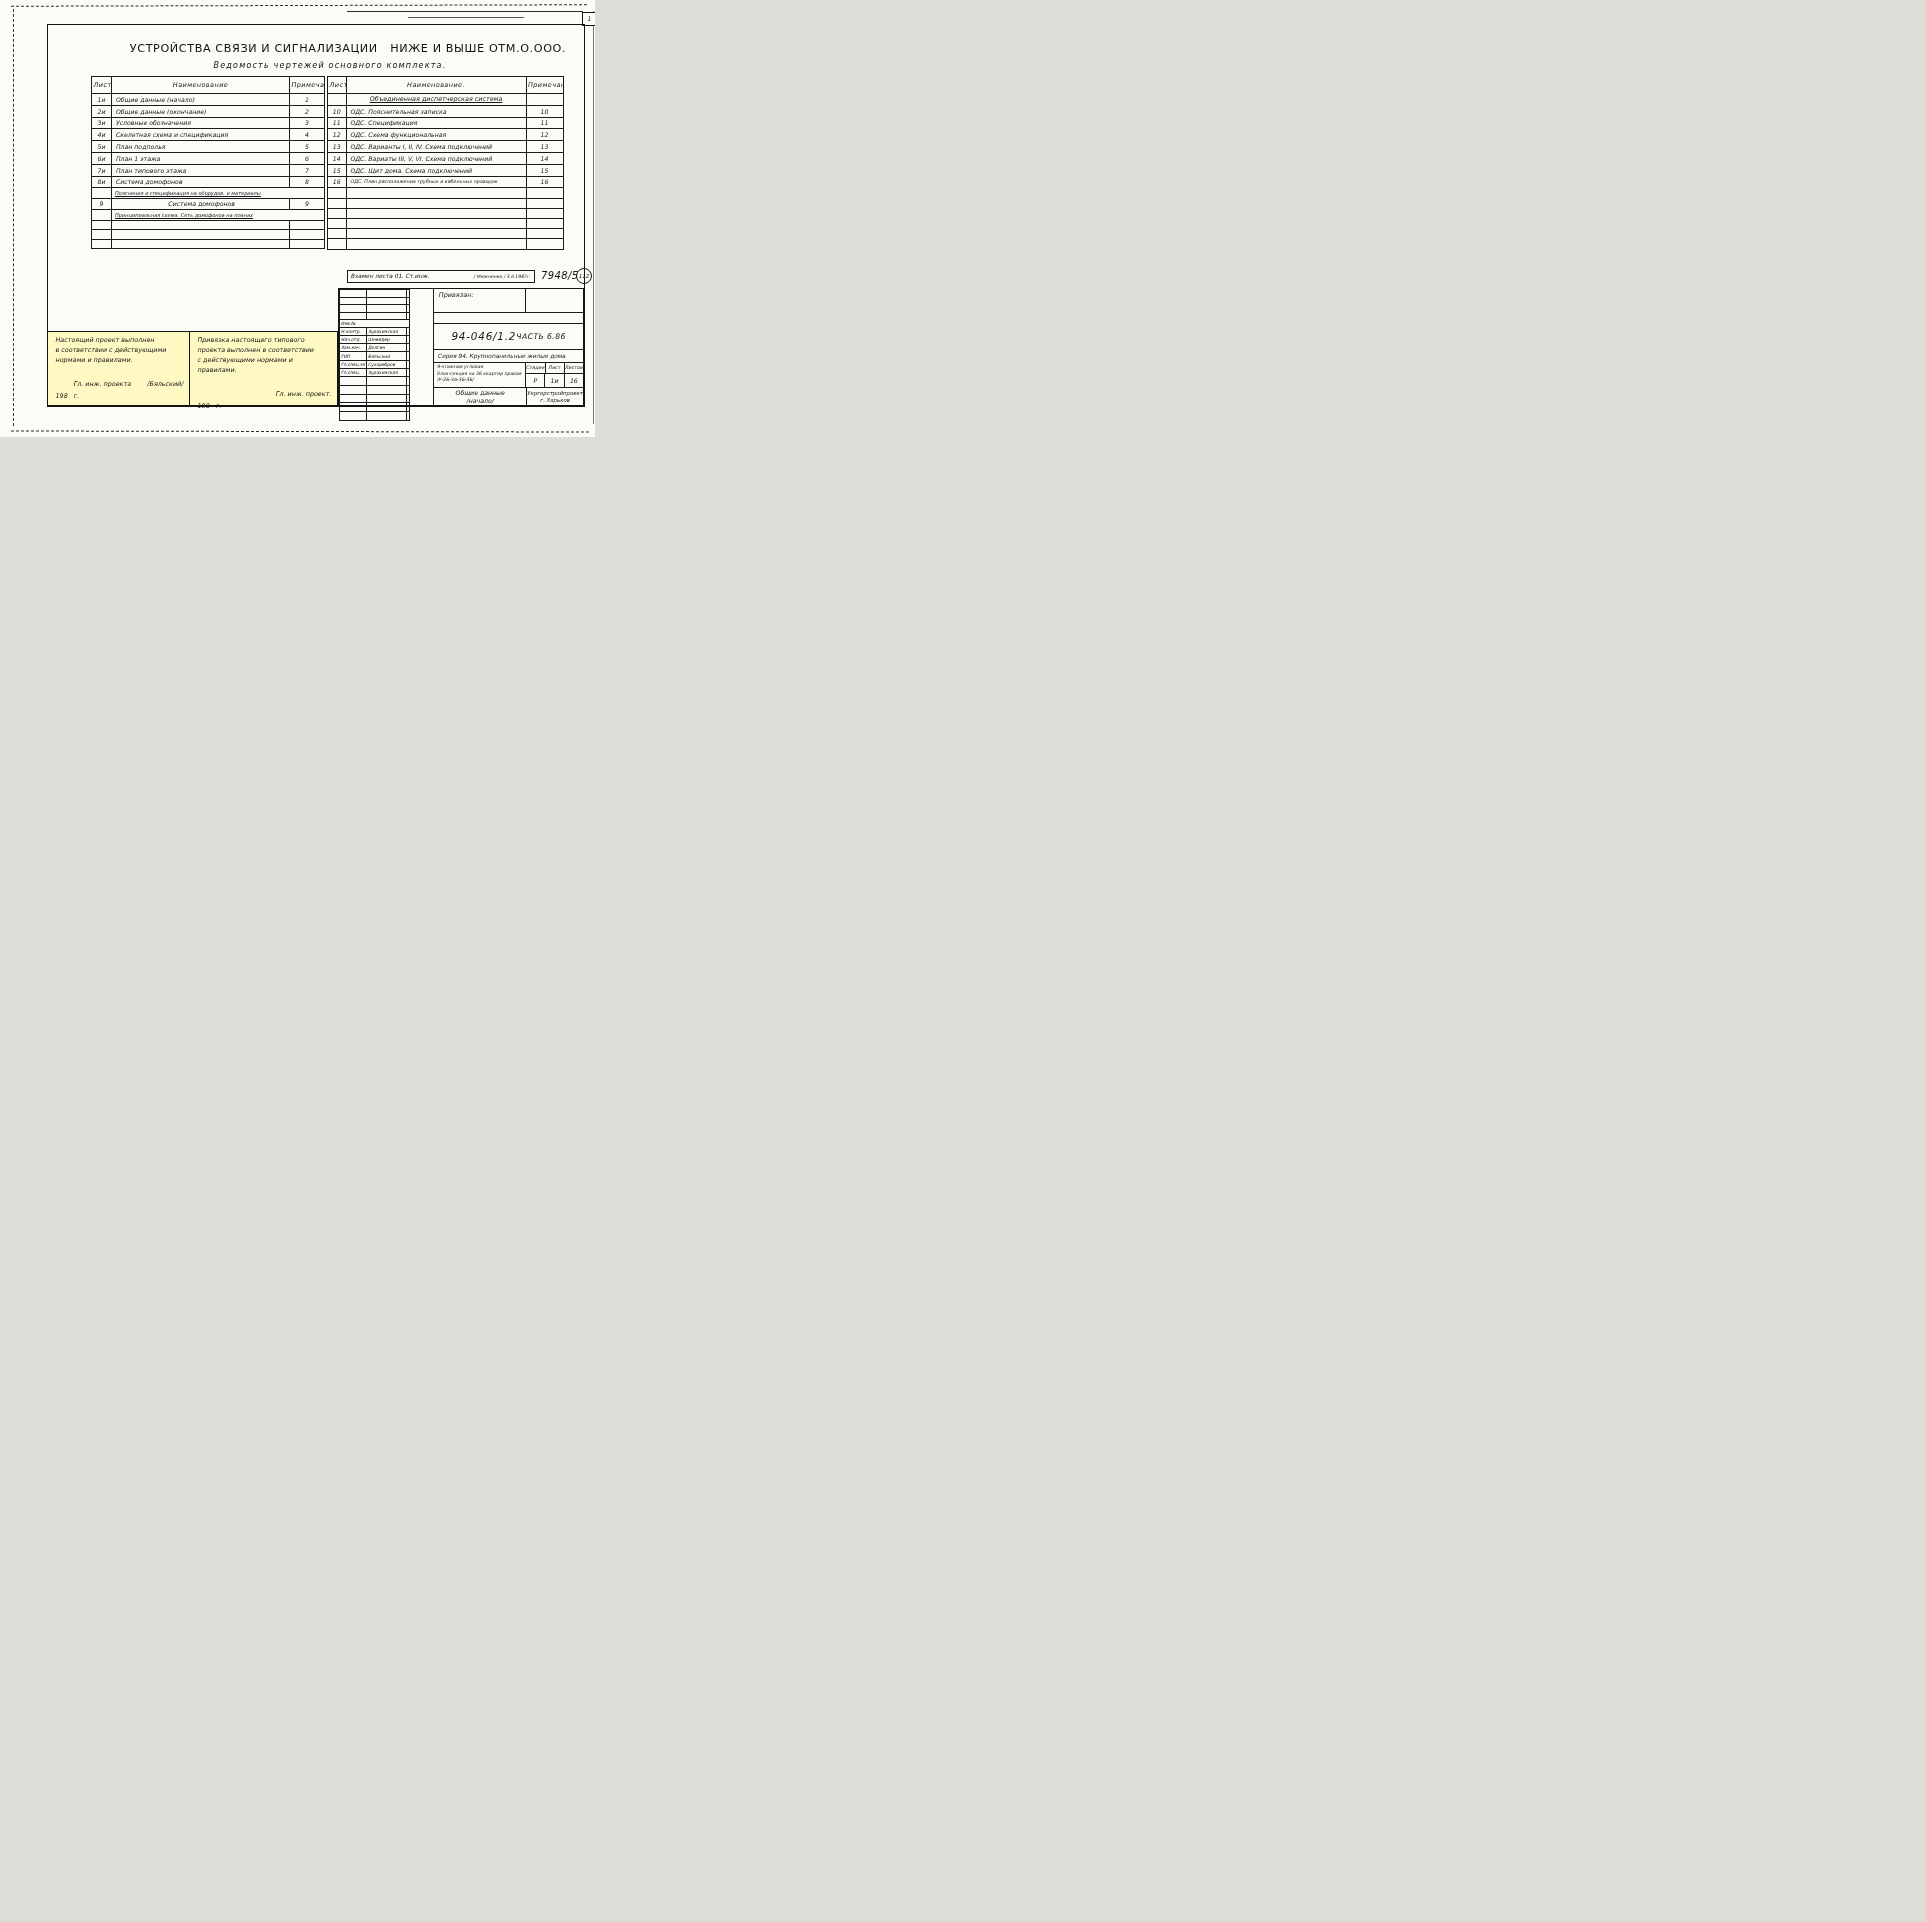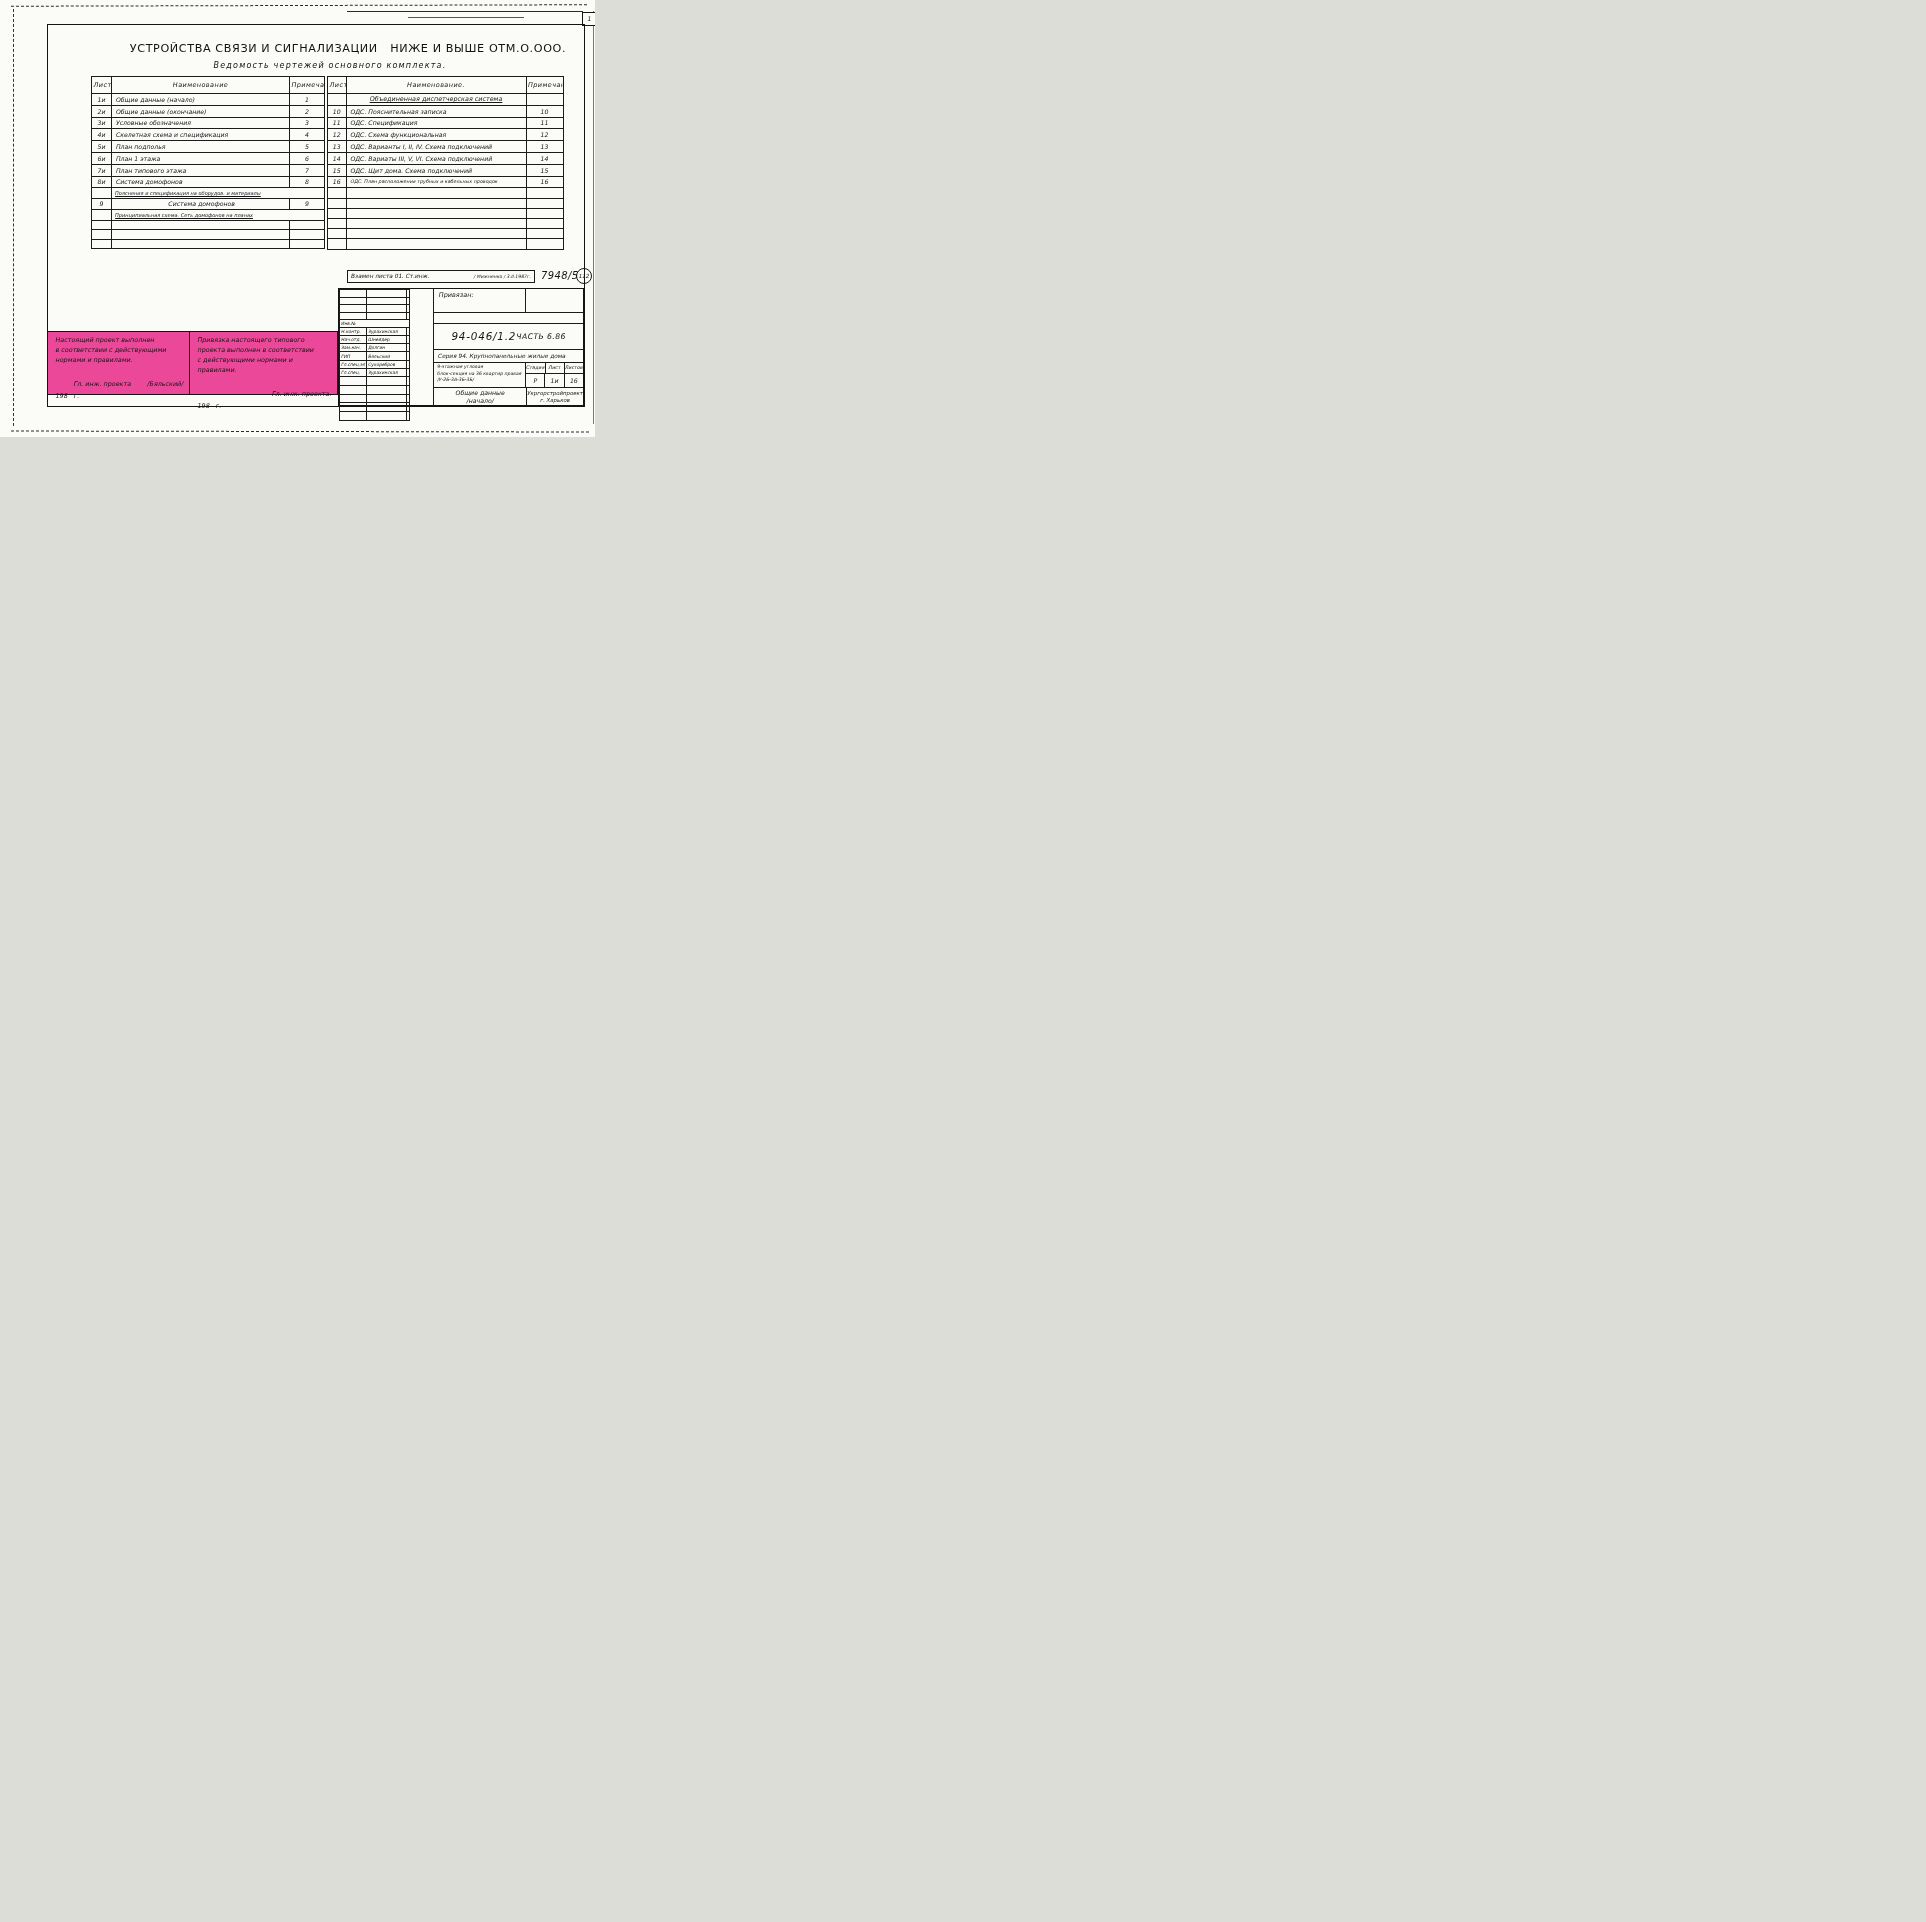--- a/index.html
+++ b/index.html
@@ -112,22 +112,22 @@
     flex:1;display:flex;align-items:center;justify-content:center;
     border-right:0.6px solid #1b1b1b;font-size:4.8px;font-style:italic;
   }
   .stage-head>div:last-child,.stage-vals>div:last-child{border-right:none;}
   .stage-vals>div{font-size:6.2px;}
   .row-f{height:17px;display:flex;}
   .doc-title{width:92px;border-right:0.8px solid #1b1b1b;display:flex;flex-direction:column;align-items:center;justify-content:center;font-size:6.2px;line-height:1.2;}
   .org{flex:1;display:flex;flex-direction:column;align-items:center;justify-content:center;font-size:5.4px;line-height:1.25;}
   
   .decls{
-    position:absolute;left:-1.2px;top:306px;width:291px;height:64px;
-    border:1px solid #141414;box-sizing:border-box;display:flex;background:#ec4899;
+    position:absolute;left:-1.2px;top:306px;width:291px;height:75px;
+    border:1px solid #141414;box-sizing:border-box;display:flex;background:#fef9c3;
   }
   .decl{padding:3.9px 5.4px 0 7.7px;font-size:6.4px;line-height:1.55;box-sizing:border-box;}
   .decl p{margin:0;white-space:pre-wrap;}
   .decl-left{width:142px;border-right:1px solid #141414;}
   .decl-right{flex:1;}
   .decl p.gap{margin-top:14px;text-align:right;}
   .decl p.gap2{margin-top:2.3px;}
 </style>
 </head>
 <body>
@@ -477,20 +477,20 @@
         <p>в соответствии с действующими</p>
         <p>нормами и правилами.</p>
         <p class="gap">Гл. инж. проекта        /Бяльский/</p>
         <p class="gap2">198   г.</p>
       </div>
       <div class="decl decl-right hw">
         <p>Привязка настоящего типового</p>
         <p>проекта выполнен в соответствии</p>
         <p>с действующими нормами и</p>
         <p>правилами.</p>
-        <p class="gap">Гл. инж. проекта.</p>
+        <p class="gap">Гл. инж. проект.</p>
         <p class="gap2">198   г.</p>
       </div>
     </div>
 
   </div>
 </div>
 
 
 </body></html>

